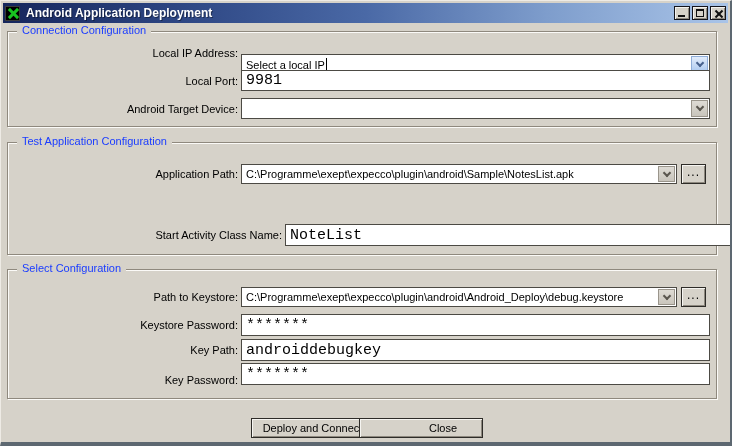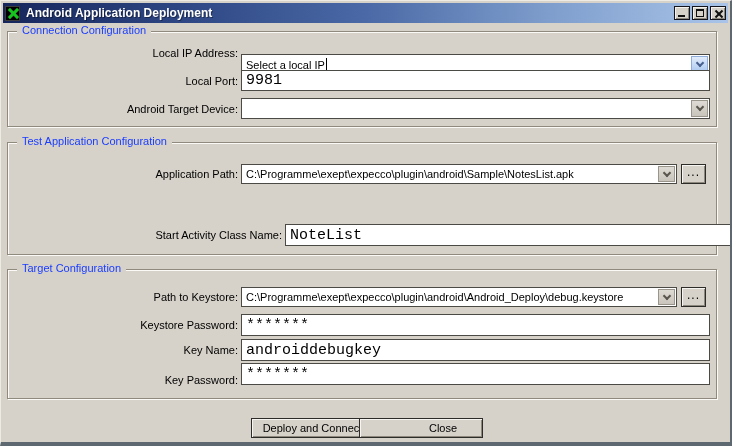--- a/index.html
+++ b/index.html
@@ -155,42 +155,42 @@
 
     <div class="row" style="top:81px;height:22px;margin-left:44px;">
       <span class="lbl">Start Activity Class Name:</span>
       <div class="field" style="width:469px;height:22px;">
         <span class="val mono">NoteList</span>
       </div>
     </div>
   </div>
 
   <div class="group" style="top:268px;height:130px;">
-    <span class="group-title">Target Configuration</span>
+    <span class="group-title">Select Configuration</span>
 
     <div class="row" style="top:17px;height:20px;">
       <span class="lbl">Path to Keystore:</span>
       <div class="field" style="width:436px;height:20px;">
         <span class="val sans">C:\Programme\exept\expecco\plugin\android\Android_Deploy\debug.keystore</span>
         <span class="dd-btn dd-gray">
             <span class="chev"></span>
           </span>
       </div>
       <span class="browse-btn" style="left:673px;top:0;height:20px;">...</span>
     </div>
 
     <div class="row" style="top:44px;height:22px;">
       <span class="lbl">Keystore Password:</span>
       <div class="field" style="width:469px;height:22px;">
         <span class="val mono">*******</span>
       </div>
     </div>
 
     <div class="row" style="top:69px;height:22px;">
-      <span class="lbl">Key Name:</span>
+      <span class="lbl">Key Path:</span>
       <div class="field" style="width:469px;height:22px;">
         <span class="val mono">androiddebugkey</span>
       </div>
     </div>
 
     <div class="row" style="top:93px;height:34px;">
       <span class="lbl">Key Password:</span>
       <div class="field" style="width:469px;height:22px;">
         <span class="val mono">*******</span>
       </div>

